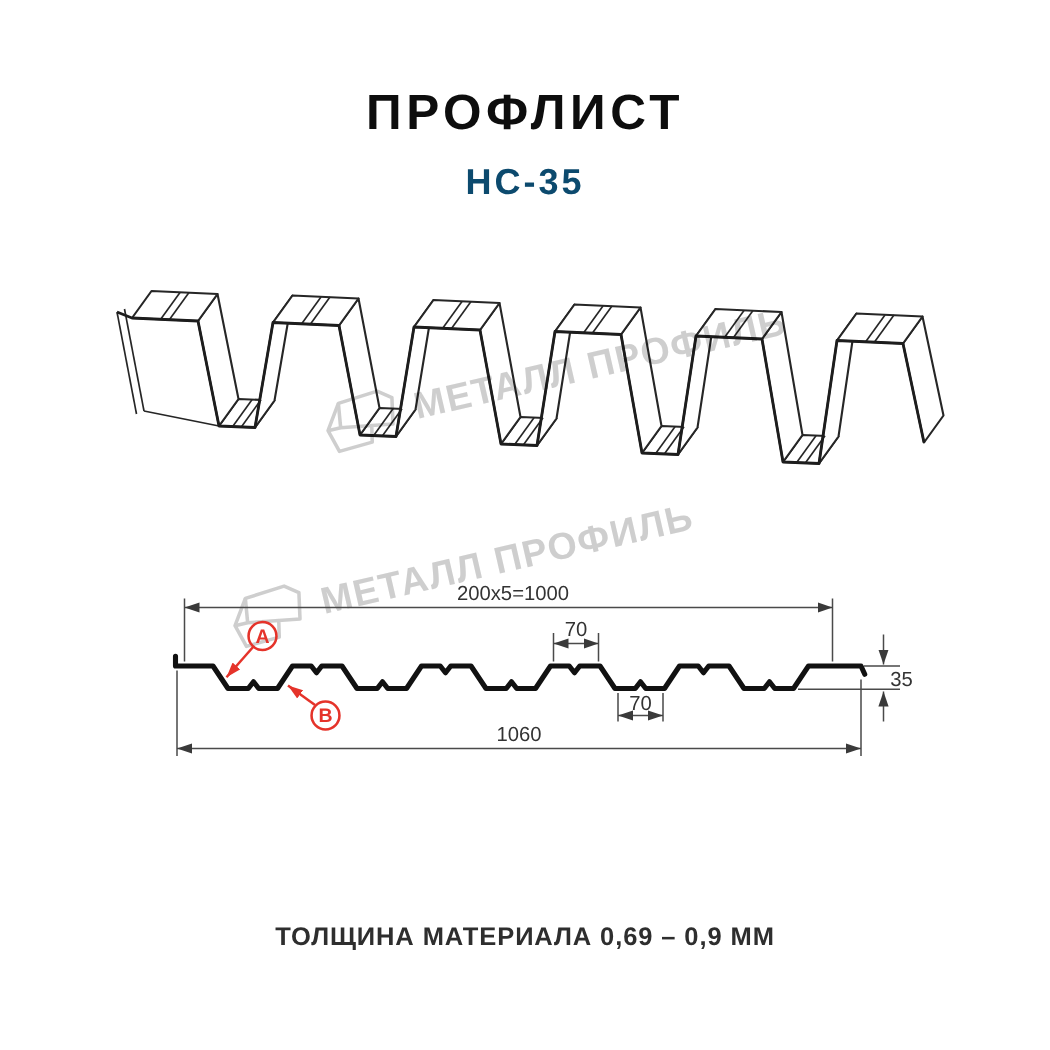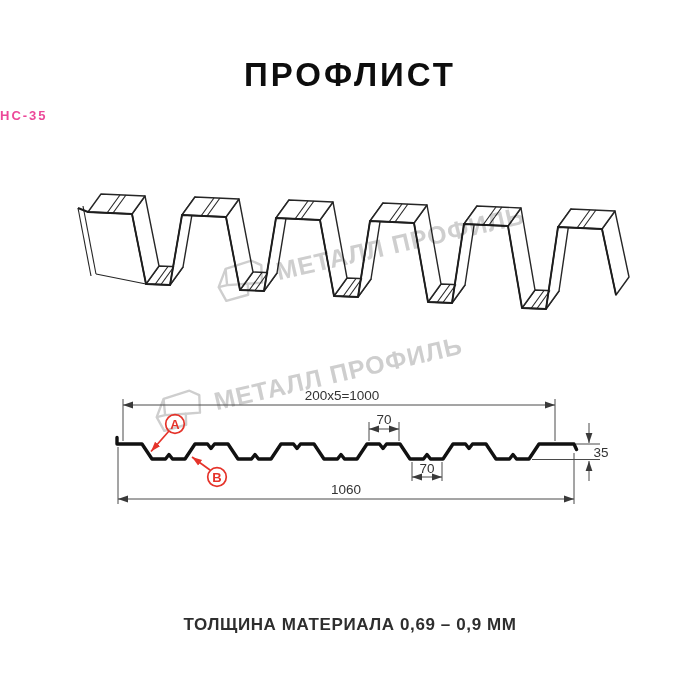--- a/index.html
+++ b/index.html
@@ -1,21 +1,21 @@
 <!DOCTYPE html>
 <html><head>
 <meta charset="utf-8">
 <style>
   html,body{margin:0;padding:0;background:#ffffff;}
   .page{position:relative;width:644px;height:700px;background:#ffffff;overflow:hidden;
         font-family:"Liberation Sans",sans-serif;}
   .title{position:absolute;left:0;top:56px;width:700px;text-align:center;
          font-size:33px;font-weight:bold;letter-spacing:3px;color:#0d0d0d;}
-  .subtitle{position:absolute;left:0;top:108px;width:700px;
-         font-size:13px;font-weight:bold;letter-spacing:2px;color:#ec4899;}
+  .subtitle{position:absolute;left:0;top:108px;width:700px;text-align:center;
+         font-size:24px;font-weight:bold;letter-spacing:2px;color:#0c4a6e;}
   .footer{position:absolute;left:0;top:615px;width:700px;text-align:center;
          font-size:17px;font-weight:bold;letter-spacing:0.6px;color:#2e2e2e;}
   svg.layer{position:absolute;left:0;top:0;}
   #iso{z-index:1;}
   #section{z-index:4;}
   .wm{position:absolute;display:flex;align-items:center;gap:10px;z-index:3;
       mix-blend-mode:multiply;opacity:0.85;transform-origin:0 50%;transform:rotate(-13deg);}
   .wm .wtext{font-size:25px;font-weight:bold;letter-spacing:1px;color:#c6c6c6;white-space:nowrap;}
   #wm1{left:214px;top:266px;}
   #wm2{left:152px;top:396px;}

